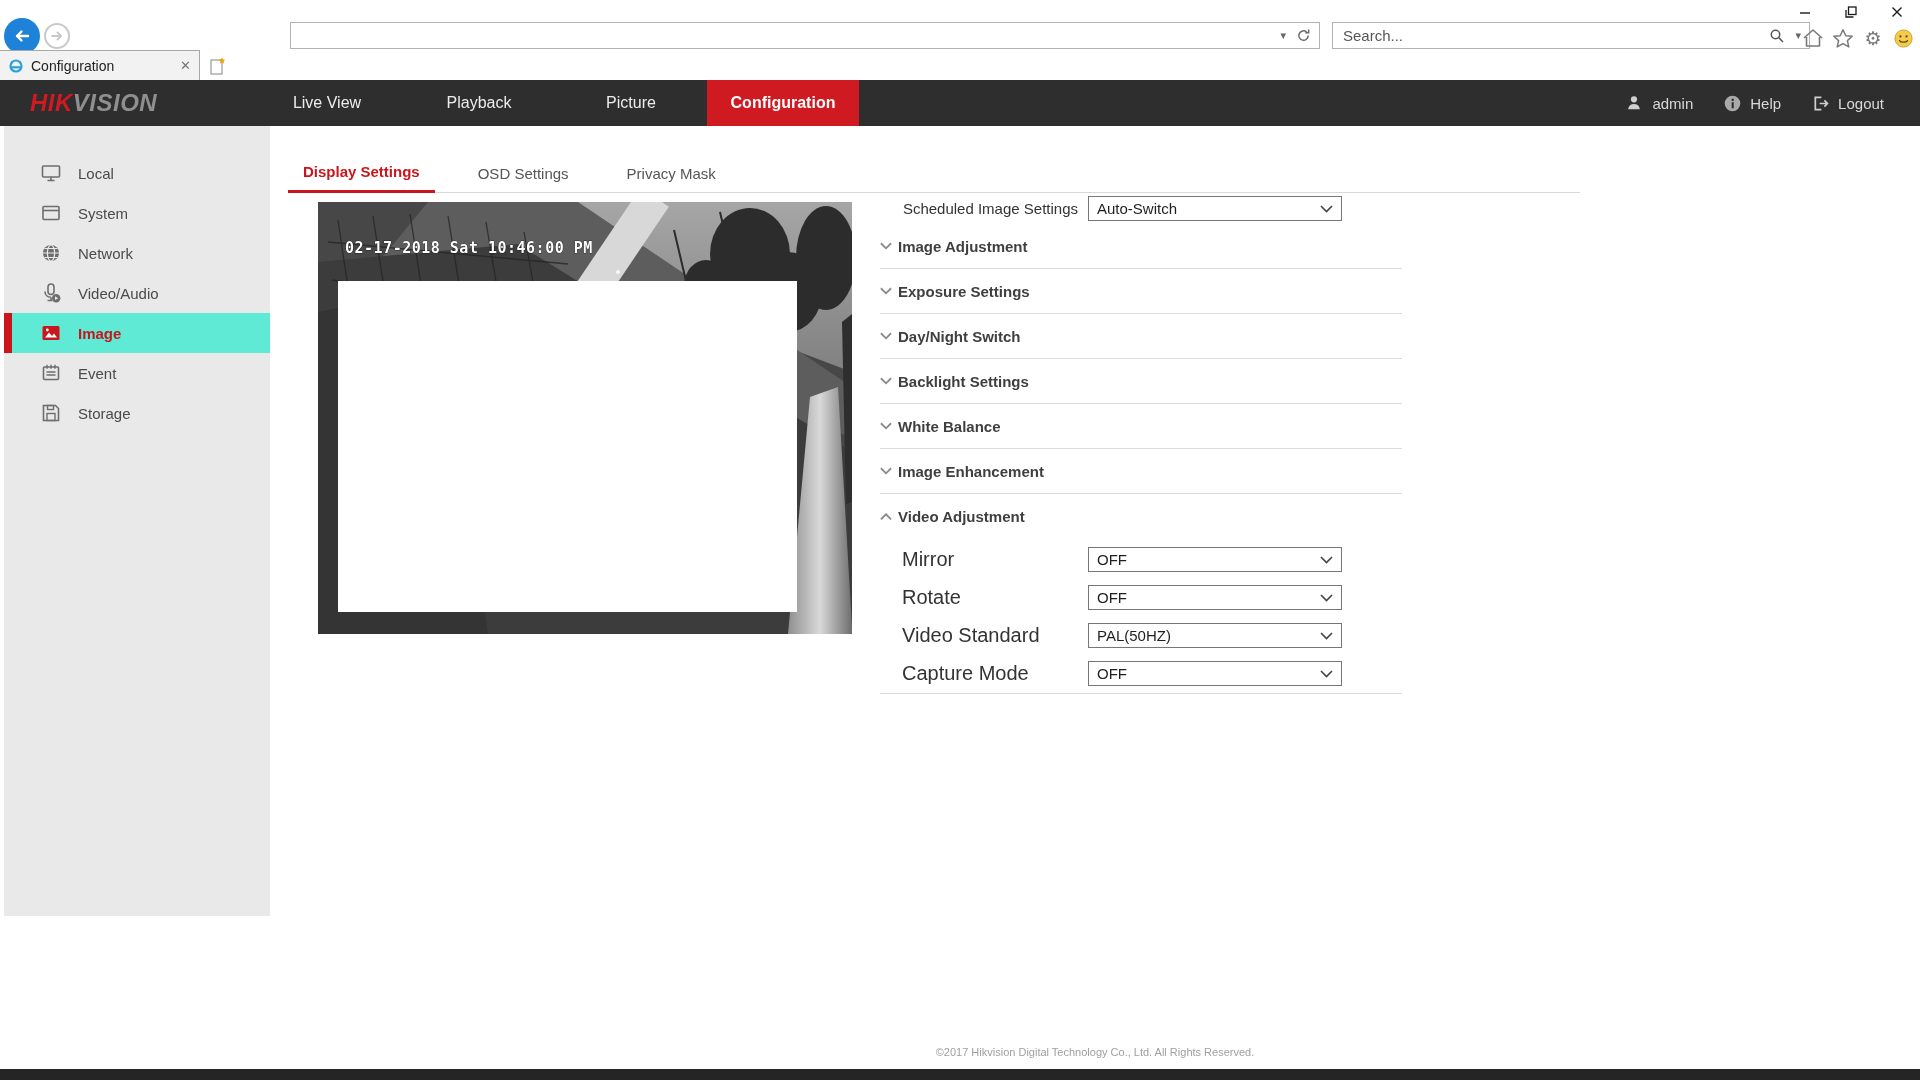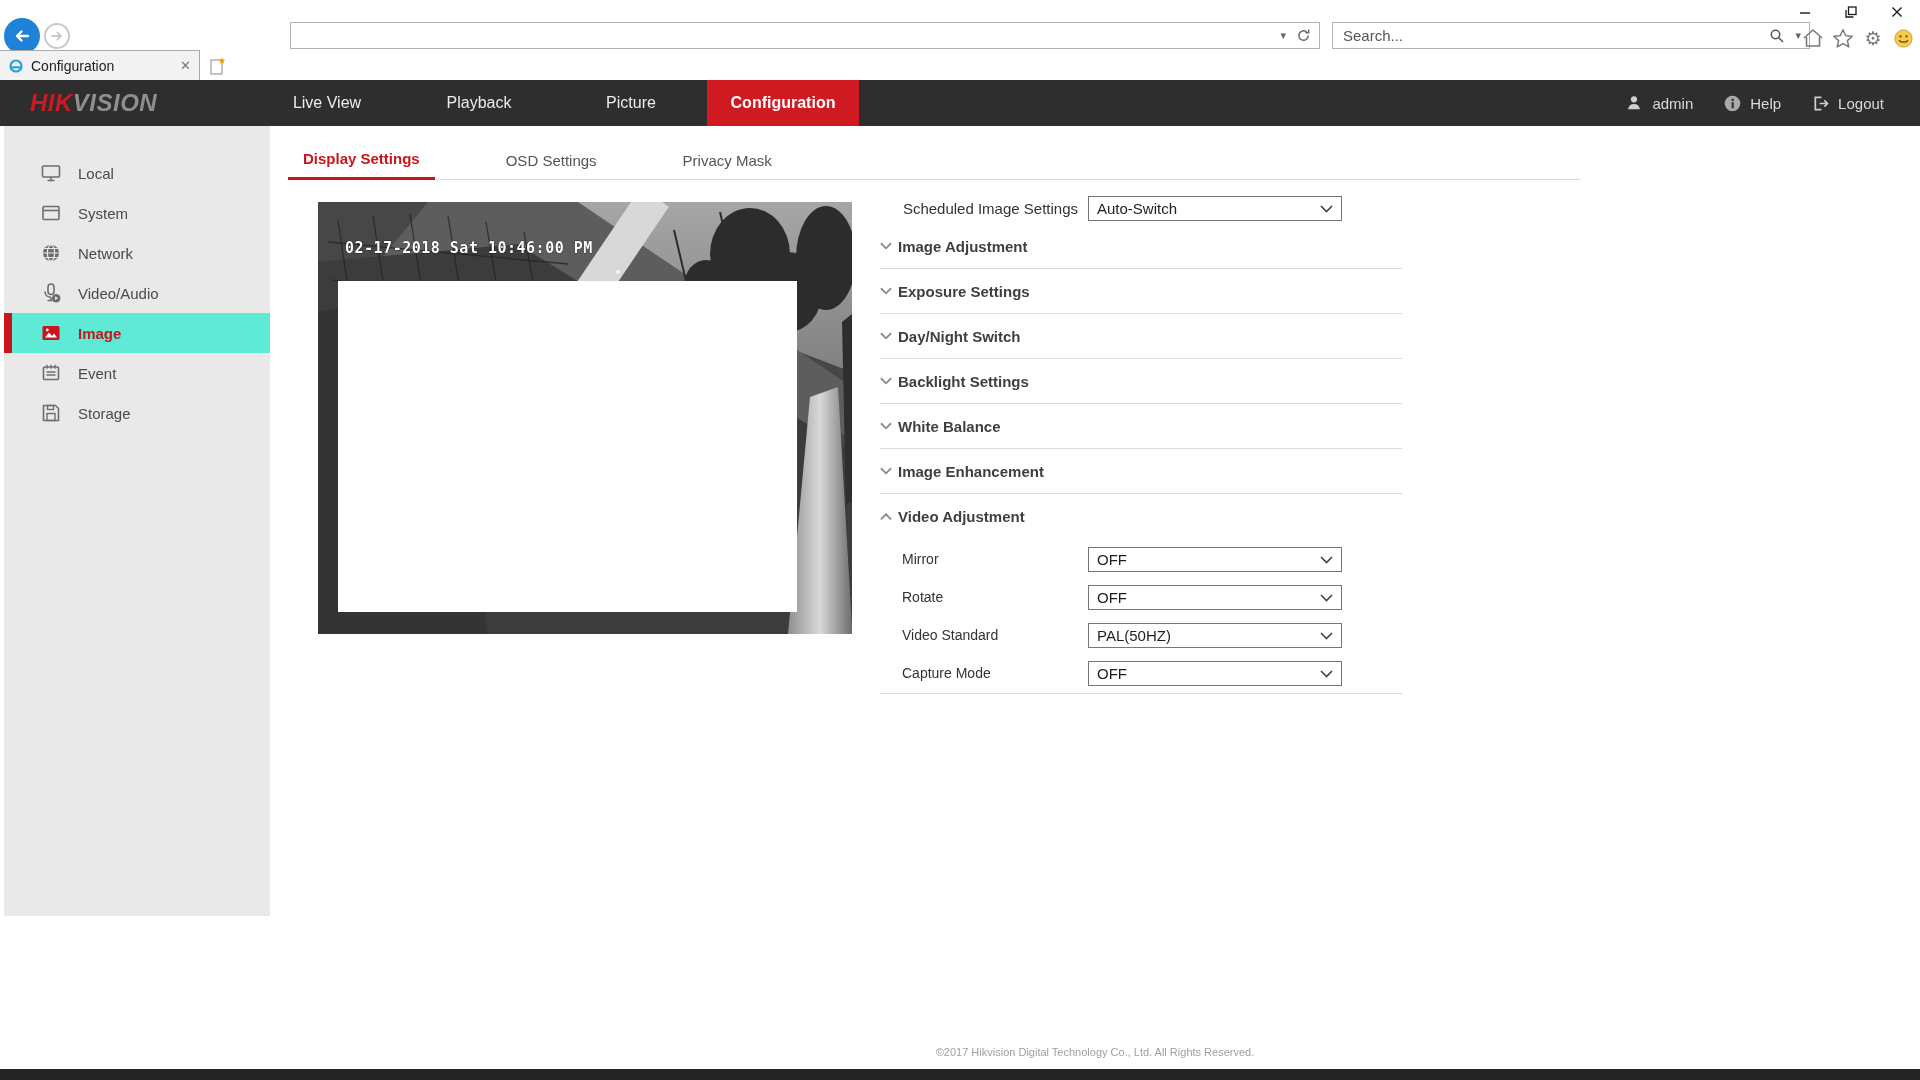--- a/index.html
+++ b/index.html
@@ -56,41 +56,41 @@
   .sidebar { position:absolute; left:4px; top:126px; width:270px; height:790px; background:#e9e9e9; }
   .side-item { position:absolute; left:0; width:270px; height:40px; display:flex; align-items:center; cursor:pointer; }
   .side-item .ico { position:absolute; left:36px; width:22px; height:22px; }
   .side-item .lbl { position:absolute; left:74px; font-size:15px; color:#4a4a4a; }
   .side-item.active { background:#5eead4; }
   .side-item.active::before { content:""; position:absolute; left:0; top:0; width:8px; height:40px; background:#c9161d; }
   .side-item.active .lbl { color:#c9161d; font-weight:bold; }
 
   
   .main { position:absolute; left:270px; top:126px; width:1650px; height:943px; background:#fff; }
-  .tabs-bar { position:absolute; left:18px; top:14px; width:1292px; height:40px; border-bottom:1px solid #d8d8d8;
-              display:flex;gap:28px; }
+  .tabs-bar { position:absolute; left:18px; top:27px; width:1292px; height:40px; border-bottom:1px solid #d8d8d8;
+              display:flex; }
   .ctab { height:40px; padding:0 15px; display:flex; align-items:center; font-size:15px; color:#555;
           cursor:pointer; margin-right:28px; }
   .ctab.active { color:#c9161d; font-weight:bold; border-bottom:3px solid #c9161d; }
 
   .preview { position:absolute; left:48px; top:76px; width:534px; height:432px; background:#f9a8d4; }
 
   .sched-label { position:absolute; left:610px; top:70px; width:198px; height:25px; line-height:25px;
                  text-align:right; font-size:15px; color:#333; }
   .sel { position:absolute; height:25px; width:254px; background:#fff; border:1px solid #767676;
          display:flex; align-items:center; cursor:pointer; }
   .sel .val { flex:1; font-size:15px; color:#1f1f1f; padding-left:8px; white-space:nowrap; }
   .sel svg { margin-right:8px; }
 
   .accordion { position:absolute; left:610px; top:98px; width:522px; }
   .acc-row { height:45px; border-bottom:1px solid #dcdcdc; display:flex; align-items:center; gap:6px; cursor:pointer; }
   .acc-row.expanded { border-bottom:none; }
   .acc-row .title { font-size:15px; font-weight:bold; color:#3f3f3f; }
 
-  .field-label { position:absolute; left:632px; height:25px; line-height:25px; font-size:14px; color:#333; }
+  .field-label { position:absolute; left:632px; height:25px; line-height:25px; font-size:20px; color:#333; }
   .end-divider { position:absolute; left:610px; top:567px; width:522px; height:1px; background:#dcdcdc; }
 
   .footer { position:absolute; left:0; top:920px; width:100%; text-align:center;
             font-size:11px; color:#9f9f9f; }
 
   .bottom-strip { position:absolute; left:0; top:1069px; width:1920px; height:11px; background:#252525; }
 </style>
 </head>
 <body>
 

